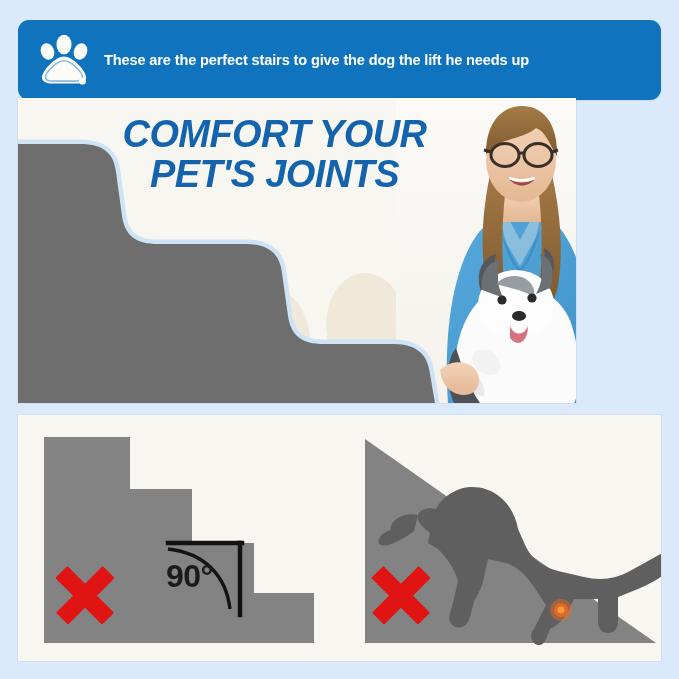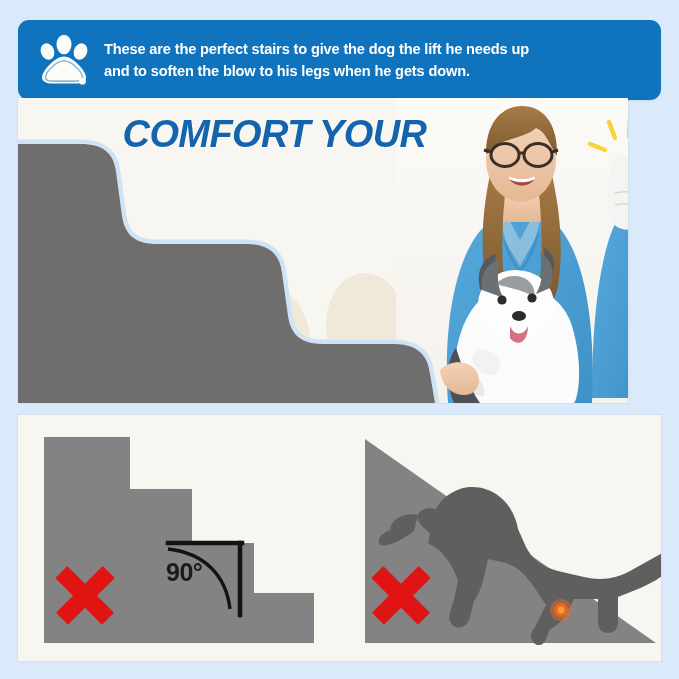--- a/index.html
+++ b/index.html
@@ -26,21 +26,21 @@
     font-size:14.6px;
     font-weight:bold;
     line-height:1.52;
     letter-spacing:-0.15px;
     margin-left:12px;
   }
 
   
   .hero{
     position:absolute; left:18px; top:98px;
-    width:610px; height:305px;
+    width:558px; height:305px;
     background:#f8f6f1;
     overflow:hidden;
     box-shadow:0 0 0 1px rgba(0,0,0,.045);
   }
   .hero svg, .hero .photo{ position:absolute; }
   .hero-head{
     position:absolute;
     left:84px; top:16px;
     width:345px;
     text-align:center;
@@ -66,21 +66,21 @@
     width:643px; height:246px;
     background:#f8f6f1;
     overflow:hidden;
     box-shadow:0 0 0 1px rgba(0,0,0,.045);
   }
   .bottom svg{ position:absolute; left:0; top:0; }
 
   .deg-label{
     position:absolute;
     left:166px; top:558px;
-    font-size:25px;
+    font-size:32px;
     font-weight:bold;
     color:#1a1a1a;
     letter-spacing:-0.5px;
     z-index:6;
   }
 </style>
 </head>
 <body>
 
 <div class="banner">
@@ -94,21 +94,20 @@
 
       <path d="M28 24.5 C36.5 24.5 50 38.5 50 45.5 C50 49.8 45.2 51.5 40 51.5 L16 51.5 C10.8 51.5 6 49.8 6 45.5 C6 38.5 19.5 24.5 28 24.5 Z" fill="#fbfbf7"></path>
       <path d="M28 29.5 C34.6 29.5 45.2 40 45.2 45.3 C45.2 47.7 41.8 48.4 38 48.4 L18 48.4 C14.2 48.4 10.8 47.7 10.8 45.3 C10.8 40 21.4 29.5 28 29.5 Z" fill="#1073be" opacity="0.0"></path>
       <path d="M28 28.8 C35 28.8 46.5 39.8 46.5 45.4 C46.5 48.2 42.6 49.1 38.4 49.1 L17.6 49.1 C13.4 49.1 9.5 48.2 9.5 45.4 C9.5 39.8 21 28.8 28 28.8 Z" fill="none" stroke="#2a84c8" stroke-width="1.6" opacity=".55"></path>
       <circle cx="46.5" cy="49.2" r="3.4" fill="#fbfbf7"></circle>
     </svg>
   </span>
 
   <div class="banner-text">
     <div>These are the perfect stairs to give the dog the lift he needs up</div>
-    <div>and to soften the blow to his legs when he gets down.</div>
   </div>
 </div>
 
 <div class="hero">
 
   <svg width="643" height="305" viewBox="0 0 643 305" style="left:0;top:0;">
     <g fill="#f0e9d9">
       <ellipse cx="250" cy="240" rx="42" ry="55" transform="rotate(-12 250 240)"></ellipse>
       <ellipse cx="348" cy="228" rx="40" ry="53" transform="rotate(-2 348 228)"></ellipse>
       <ellipse cx="447" cy="238" rx="42" ry="55" transform="rotate(10 447 238)"></ellipse>
@@ -199,20 +198,21 @@
         <path d="M66 296 C60 286 62 276 72 276 C82 276 90 286 88 298 Z" fill="#e9e9e9"></path>
         <path d="M60 250 C50 262 50 286 58 305 L84 305 C72 288 66 268 60 250 Z" fill="#4d5156"></path>
       </g>
 
       <path d="M44 272 C54 262 70 262 78 270 C86 278 84 292 74 296 C62 300 46 292 44 272 Z" fill="url(#skin)"></path>
     </svg>
   </div>
 
   <div class="hero-head">
     <div>COMFORT YOUR</div>
+    <div>PET'S JOINTS</div>
   </div>
 
   <svg width="643" height="305" viewBox="0 0 643 305" style="left:0;top:0;z-index:6;">
     <path d="M-6 46
              L62 46
              C86 46 96 56 98 74
              L104 118
              C107 138 118 146 140 146
              L228 146
              C252 146 262 157 264 175

